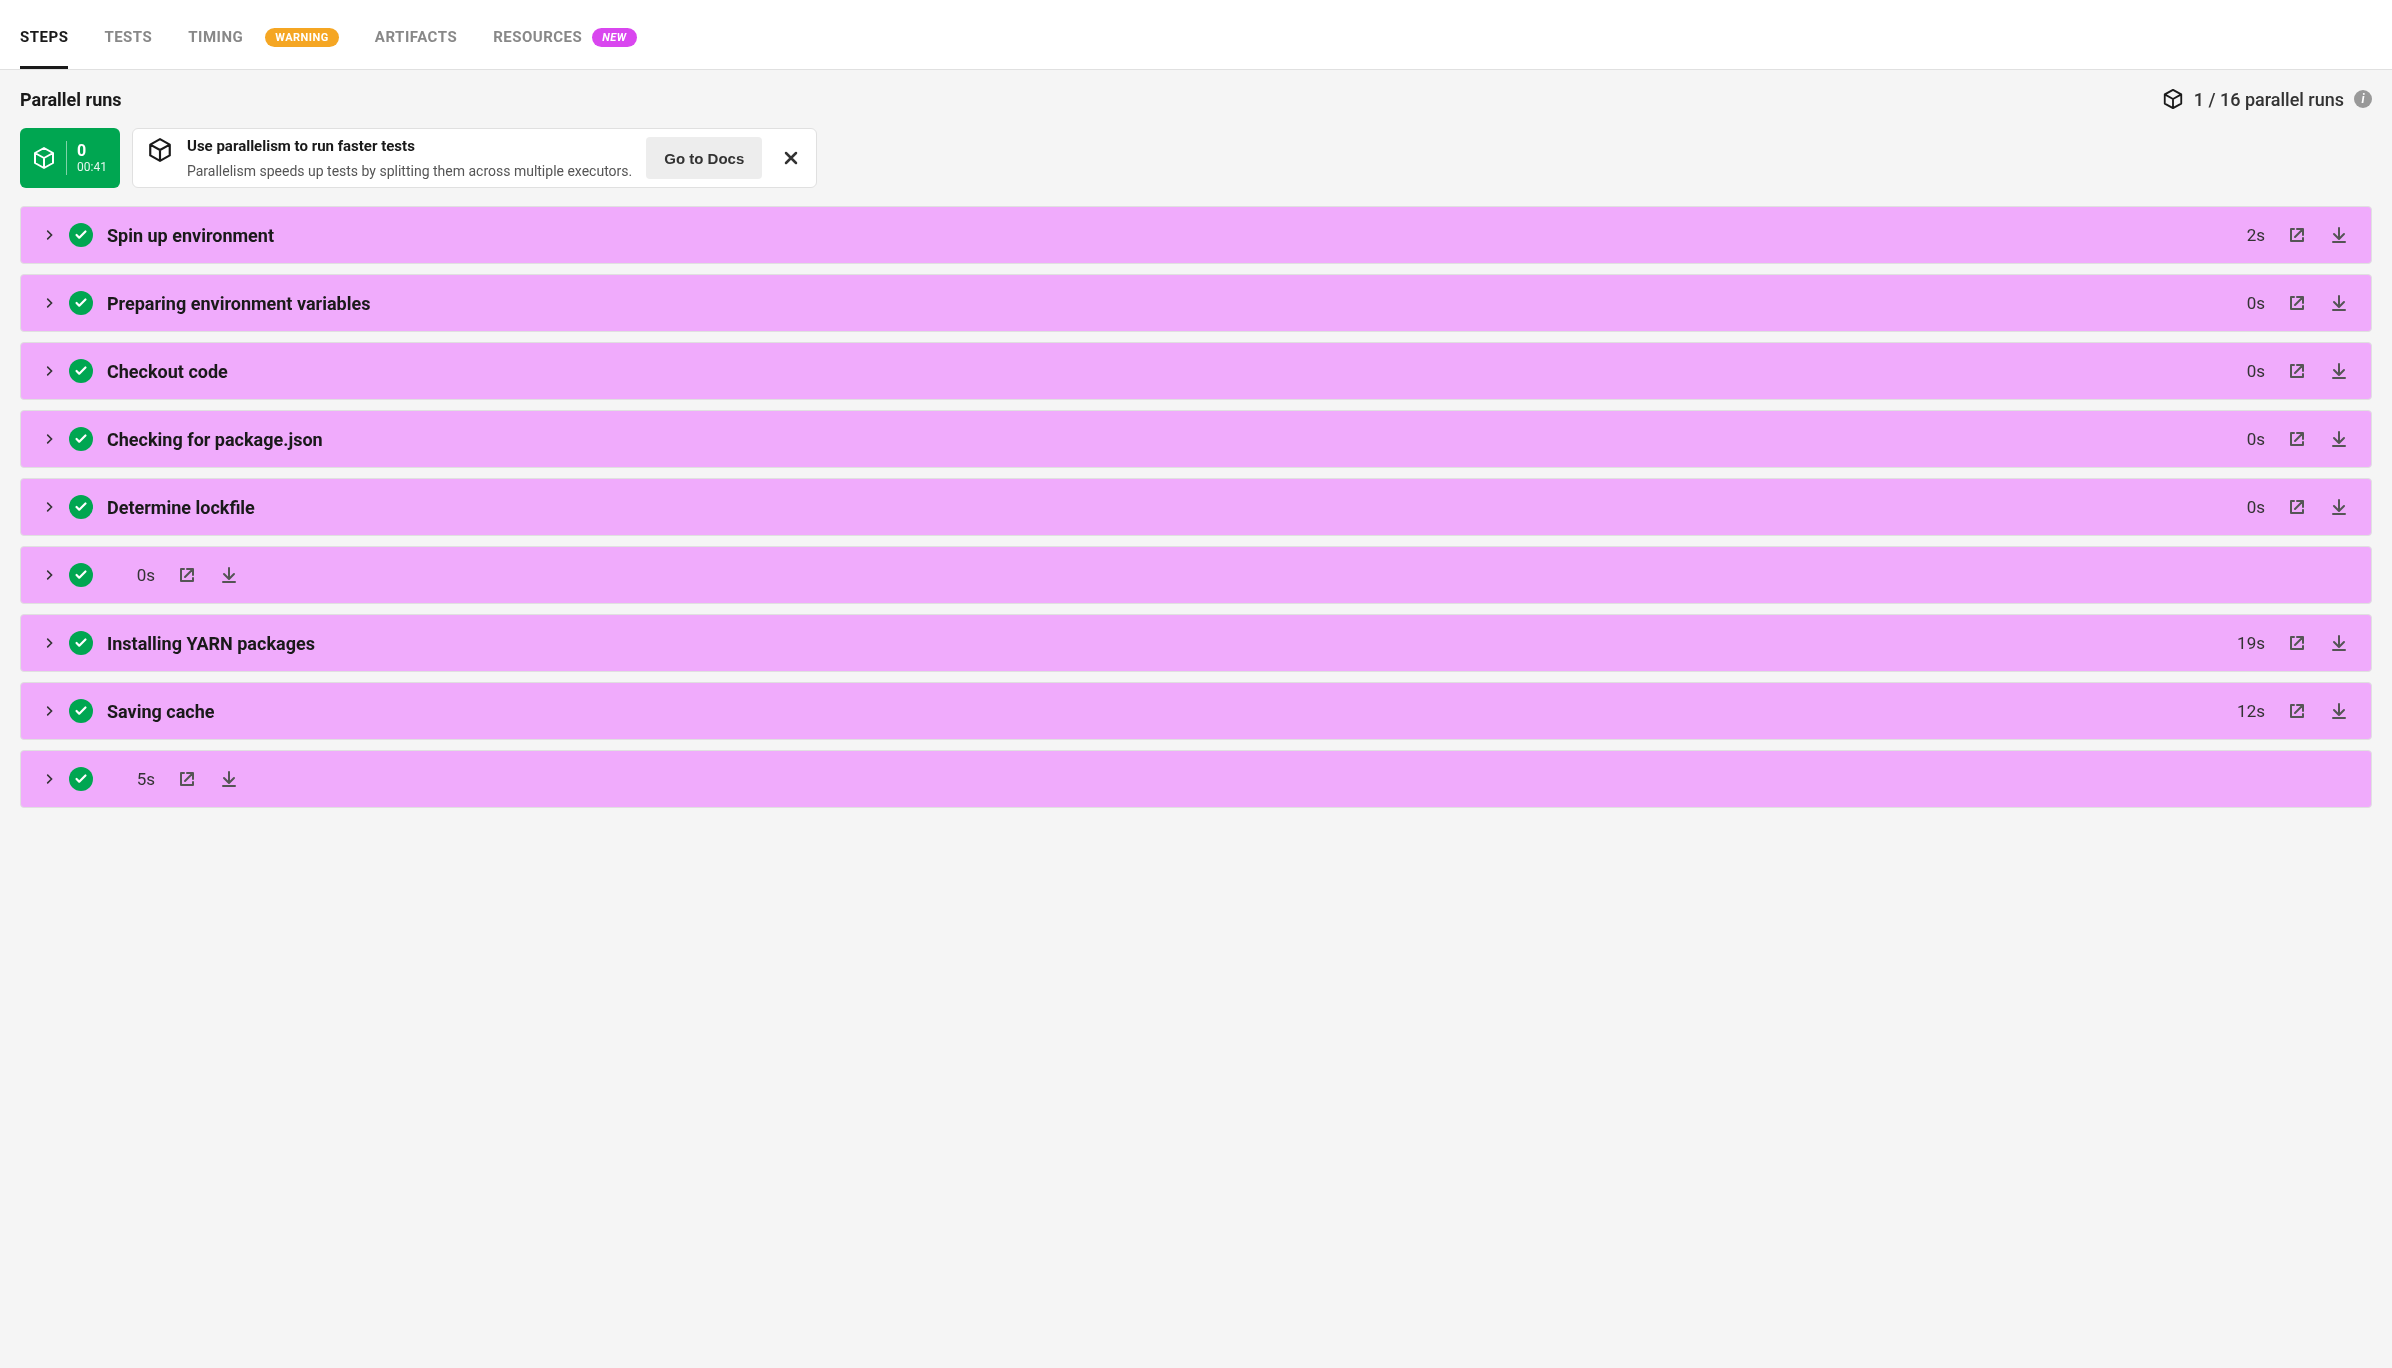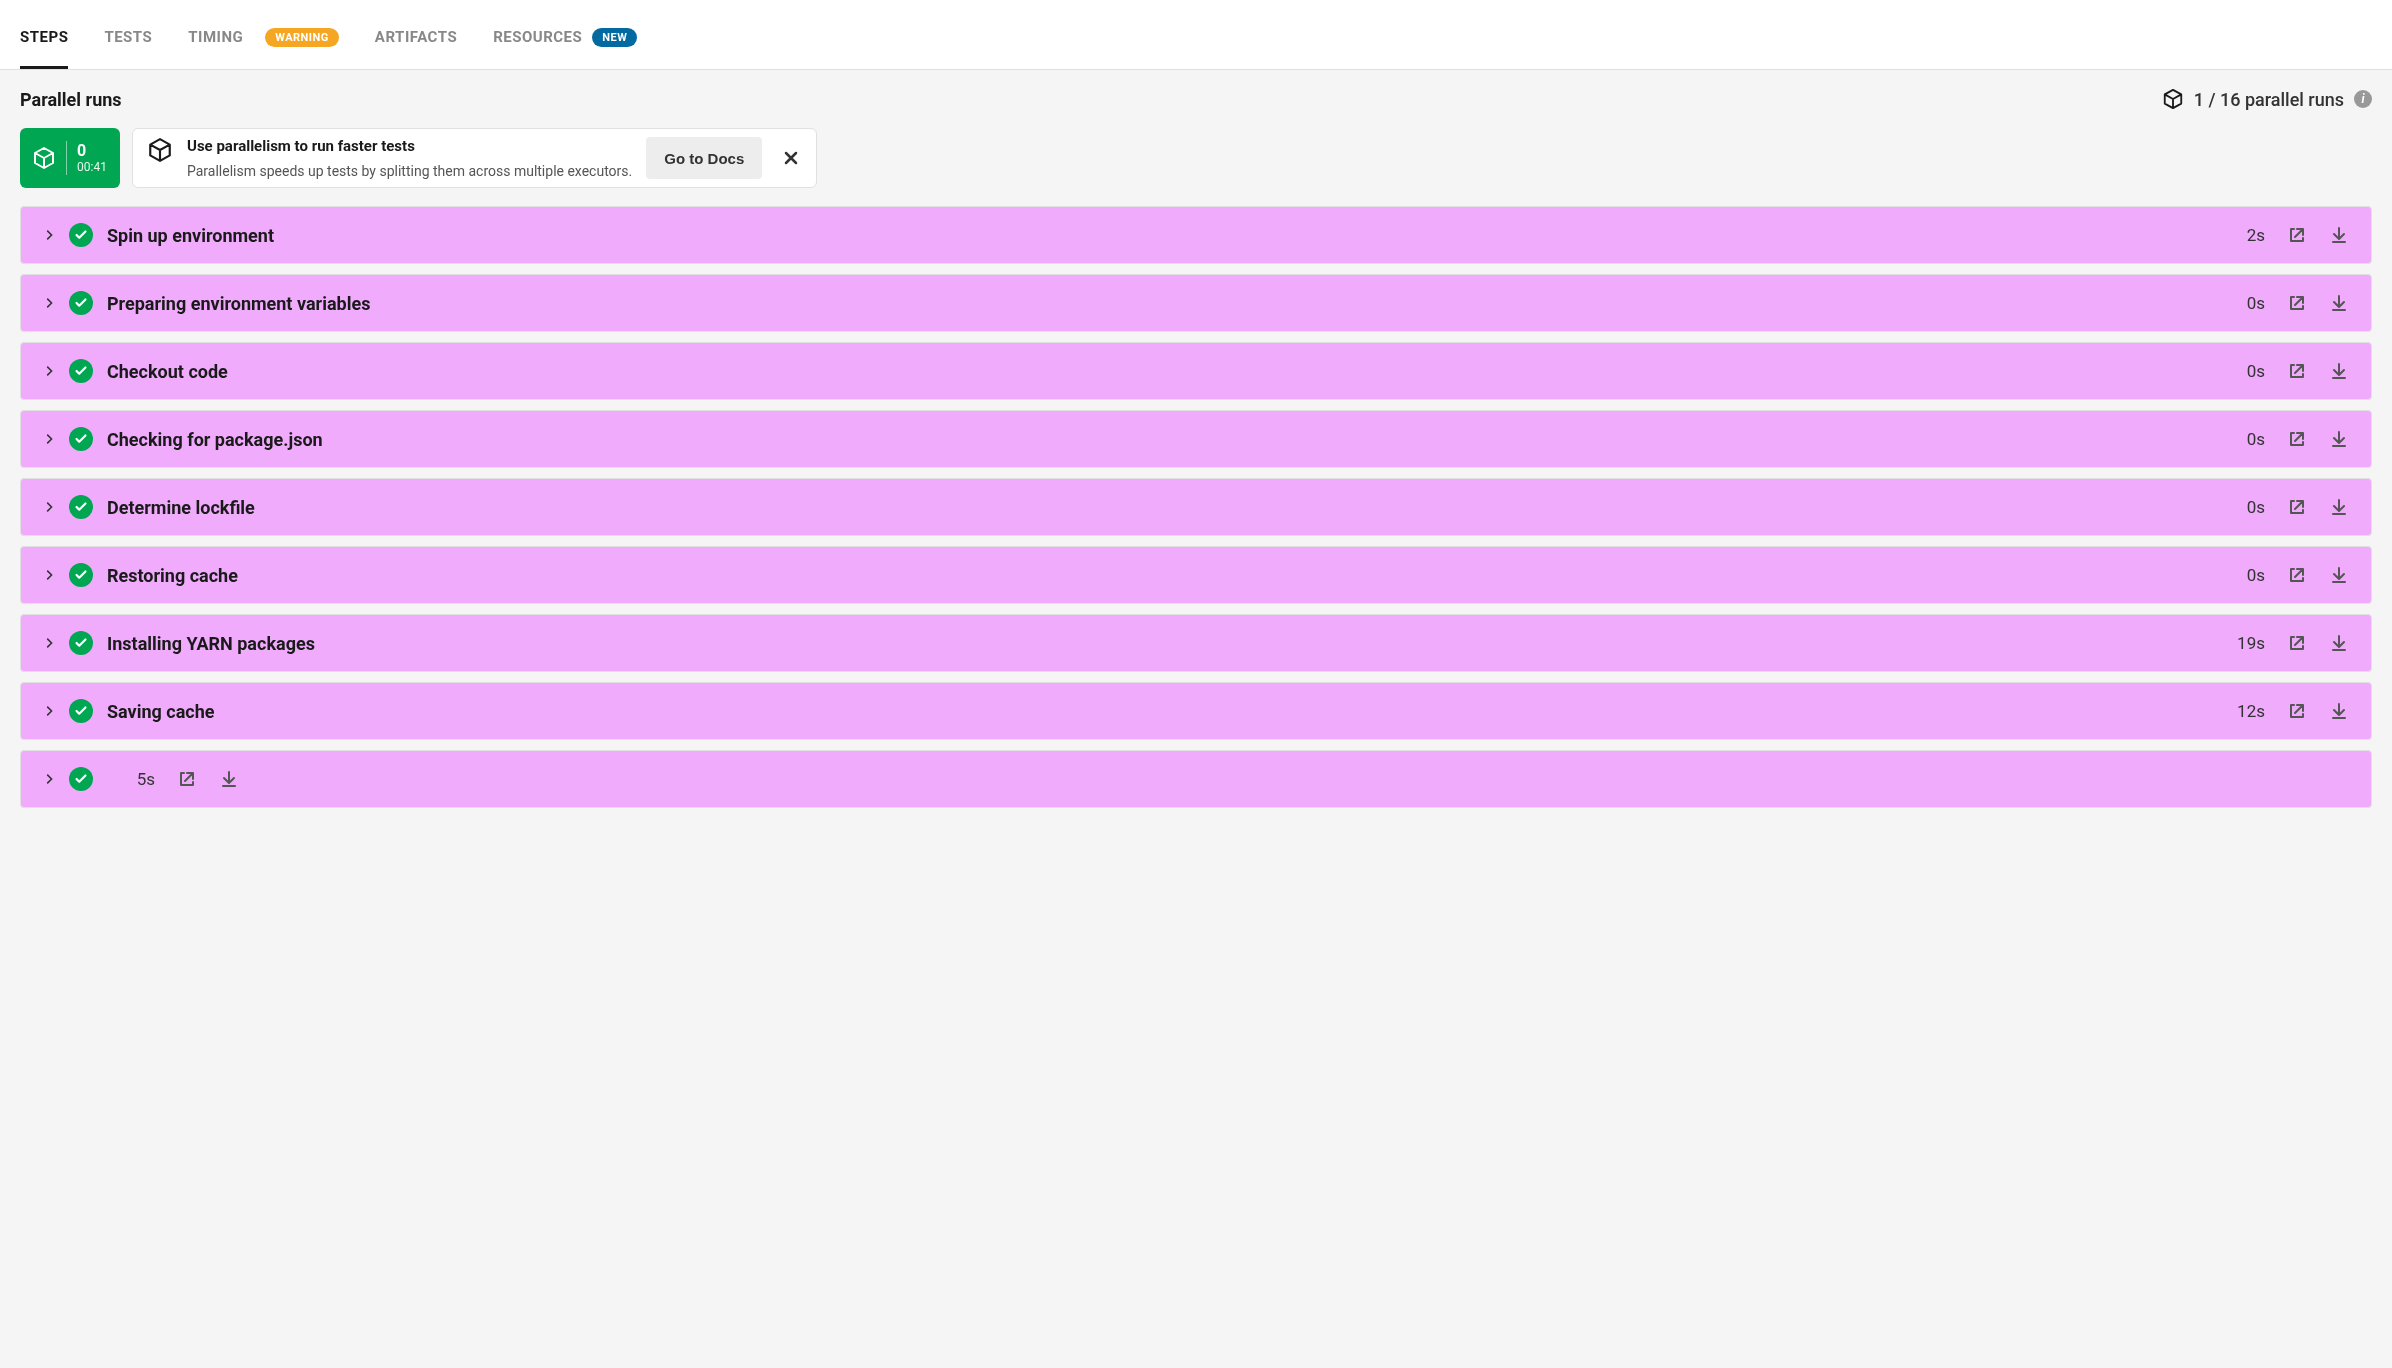--- a/index.html
+++ b/index.html
@@ -35,21 +35,21 @@
     border-bottom-color: #1a1a1a;
   }
   .badge {
     font-size: 11px;
     font-weight: 700;
     letter-spacing: 0.5px;
     padding: 3px 10px;
     border-radius: 10px;
   }
   .badge-warning { background: #f5a623; color: #fff; margin-left: 12px; }
-  .badge-new     { background: #0369a1; color: #fff; }
+  .badge-new     { background: #d946ef; color: #fff; font-style: italic; }
 
   .content { padding: 18px 20px; }
   .header-row {
     display: flex; justify-content: space-between; align-items: center;
     margin-bottom: 18px;
   }
   .section-title { font-size: 18px; font-weight: 700; }
   .runs-count {
     display: flex; align-items: center; gap: 10px;
     font-size: 18px; font-weight: 500; color: #333;
@@ -364,21 +364,20 @@
             <use href="#chev"></use>
           </svg>
         </span>
         <span class="status">
           <span class="success-circle">
             <svg width="16" height="16" viewBox="0 0 18 18">
               <use href="#check"></use>
             </svg>
           </span>
         </span>
-        <span class="name">Restoring cache</span>
         <span class="dur">0s</span>
         <span class="actions">
           <button class="icon-btn">
             <span>
               <svg width="20" height="20" viewBox="0 0 20 20">
                 <use href="#external"></use>
               </svg>
             </span>
           </button>
           <button class="icon-btn">

